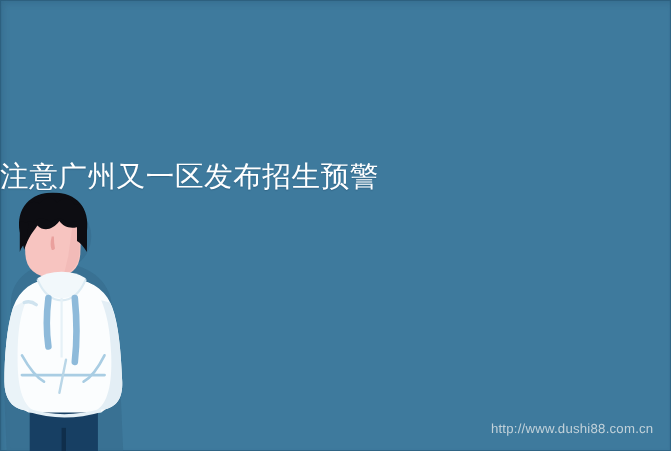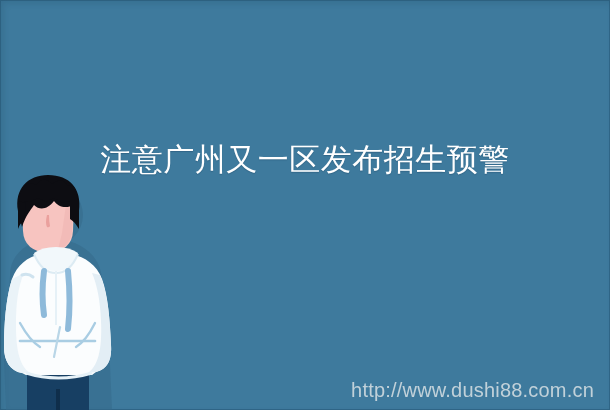--- a/index.html
+++ b/index.html
@@ -27,37 +27,36 @@
                 inset 3px 3px 6px rgba(20,60,85,0.18);
     pointer-events: none;
   }
 
   
   #headline {
     position: absolute;
     left: 0;
     right: 0;
     top: 140px;
-    text-align: center;
     color: #ffffff;
-    font-size: 31px;
+    font-size: 26px;
     line-height: 40px;
     letter-spacing: 0.5px;
     font-weight: 400;
     white-space: nowrap;
     text-shadow: 0 1px 1px rgba(10,45,70,0.25);
   }
 
   
   #watermark {
     position: absolute;
     right: 16px;
     bottom: 10px;
     color: #cdd9df;
-    font-size: 20px;
+    font-size: 12px;
     line-height: 20px;
     letter-spacing: 0.2px;
     opacity: 0.92;
     white-space: nowrap;
   }
 
   
   #person {
     position: absolute;
     left: 0px;

